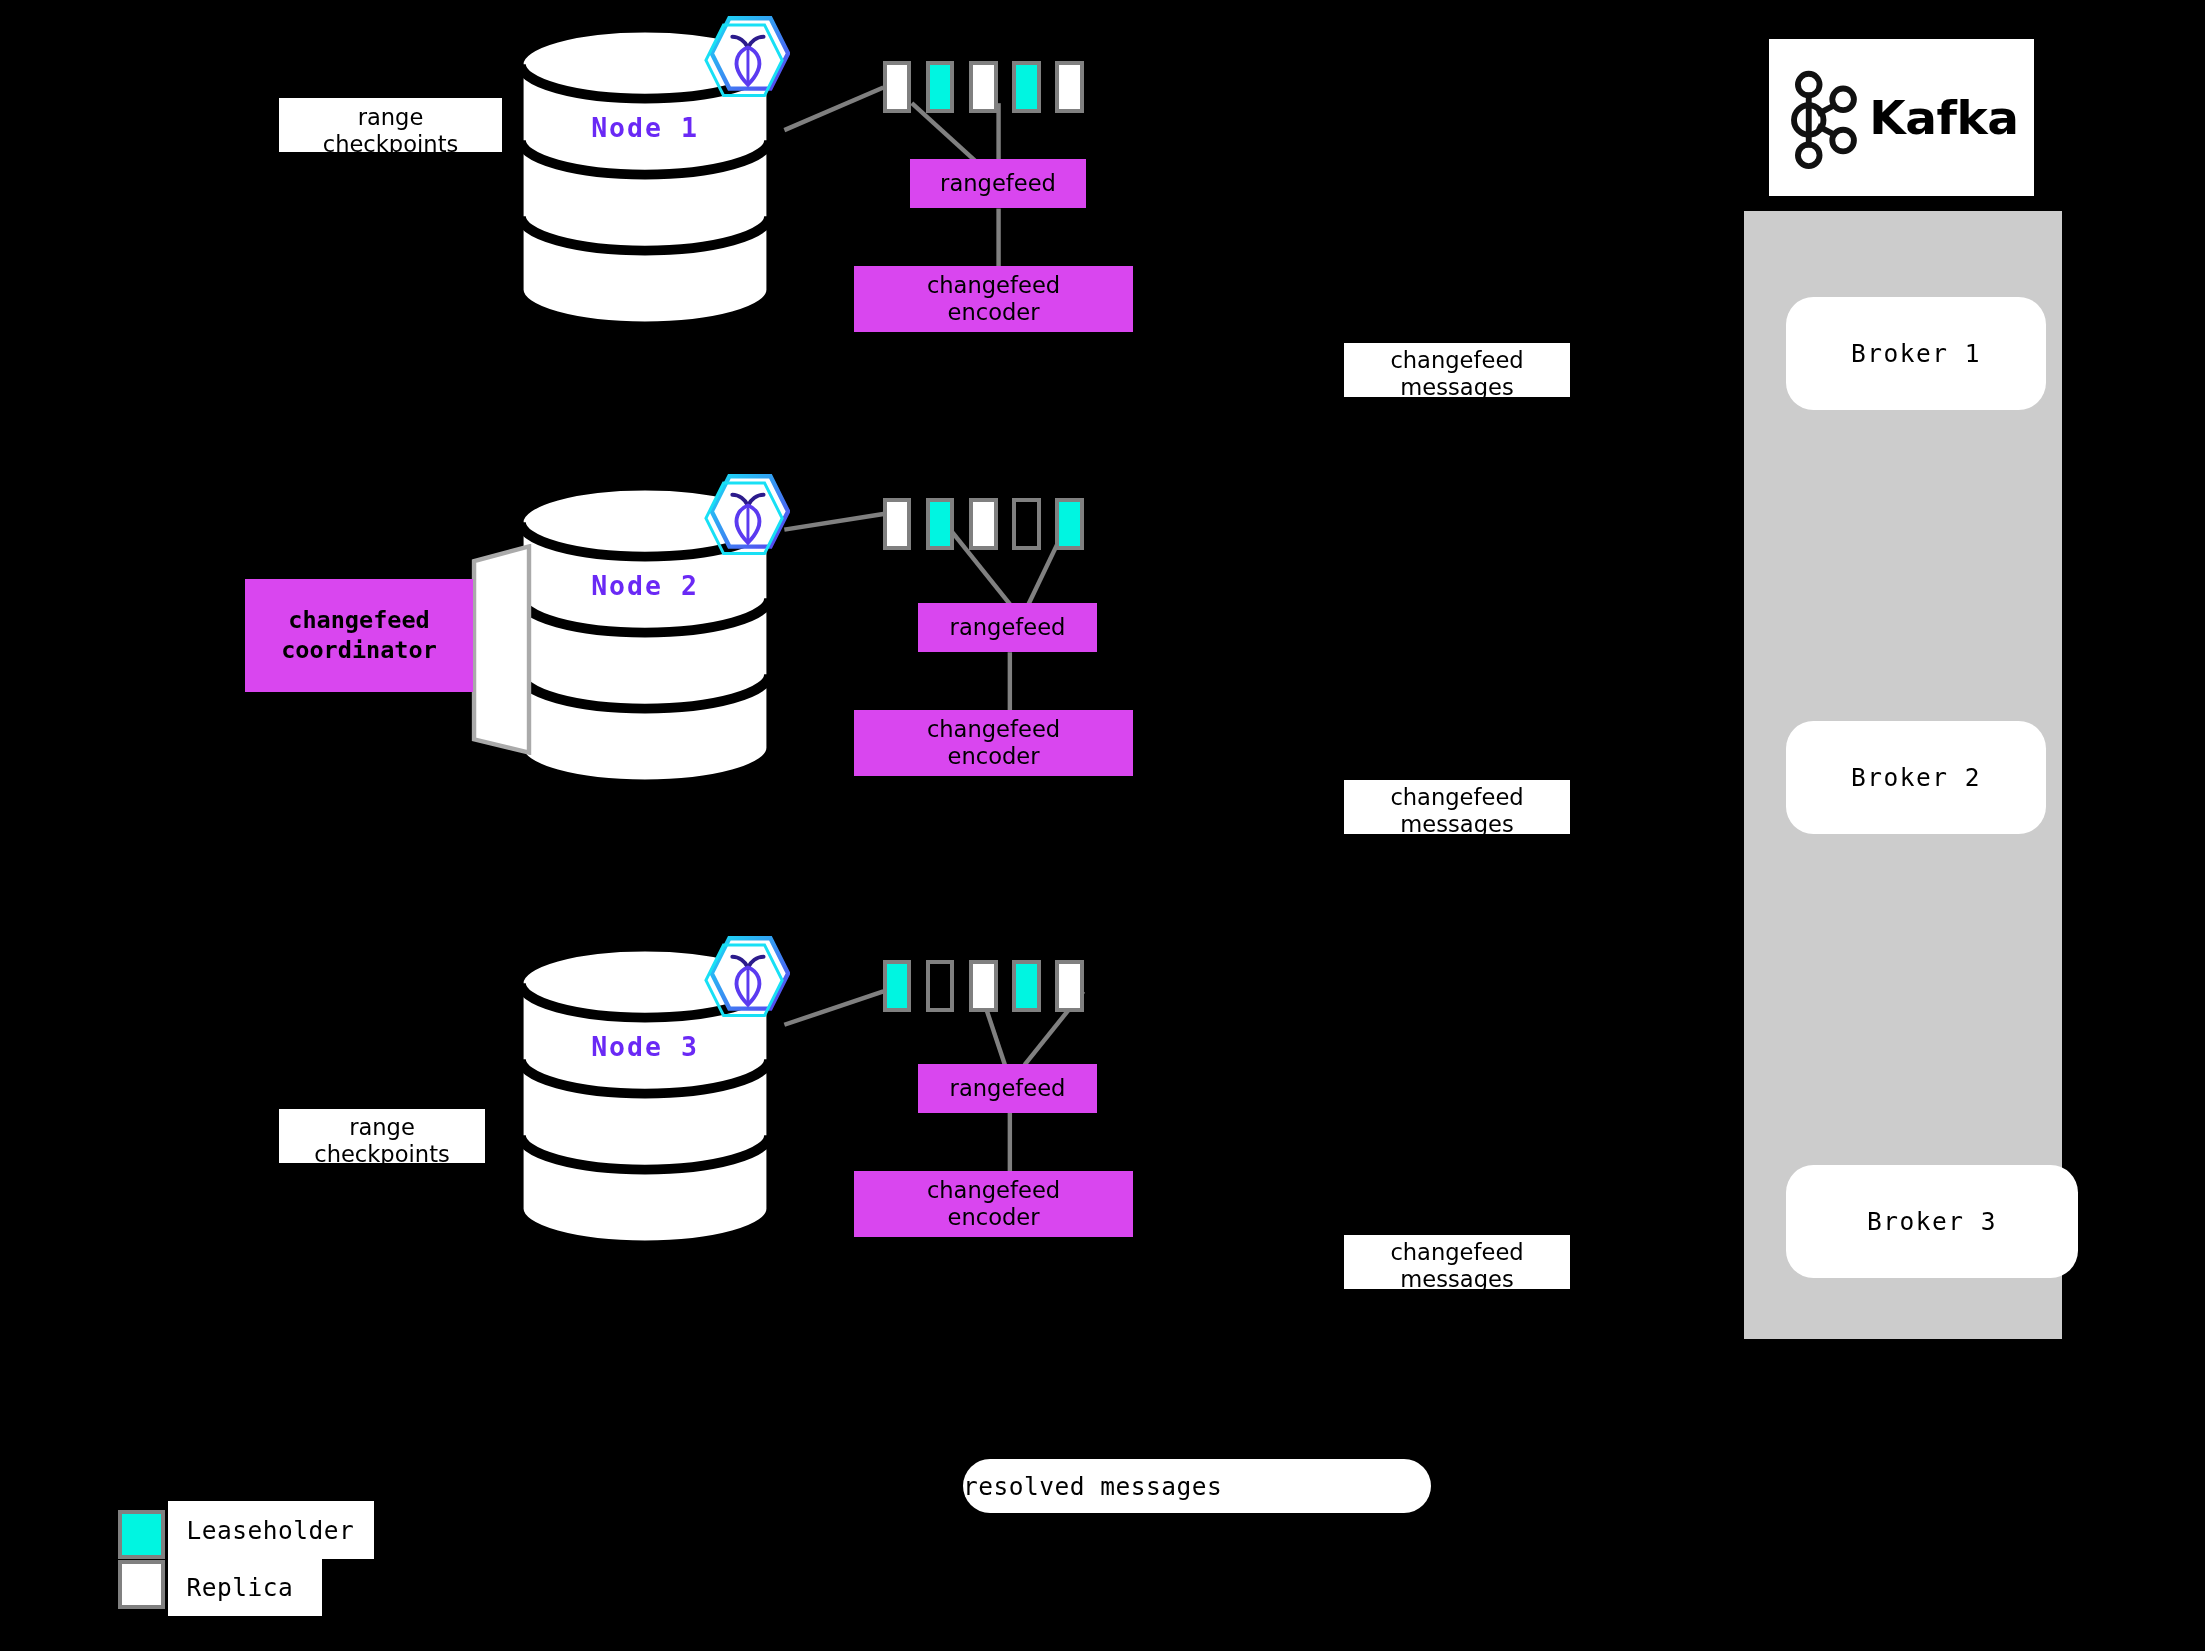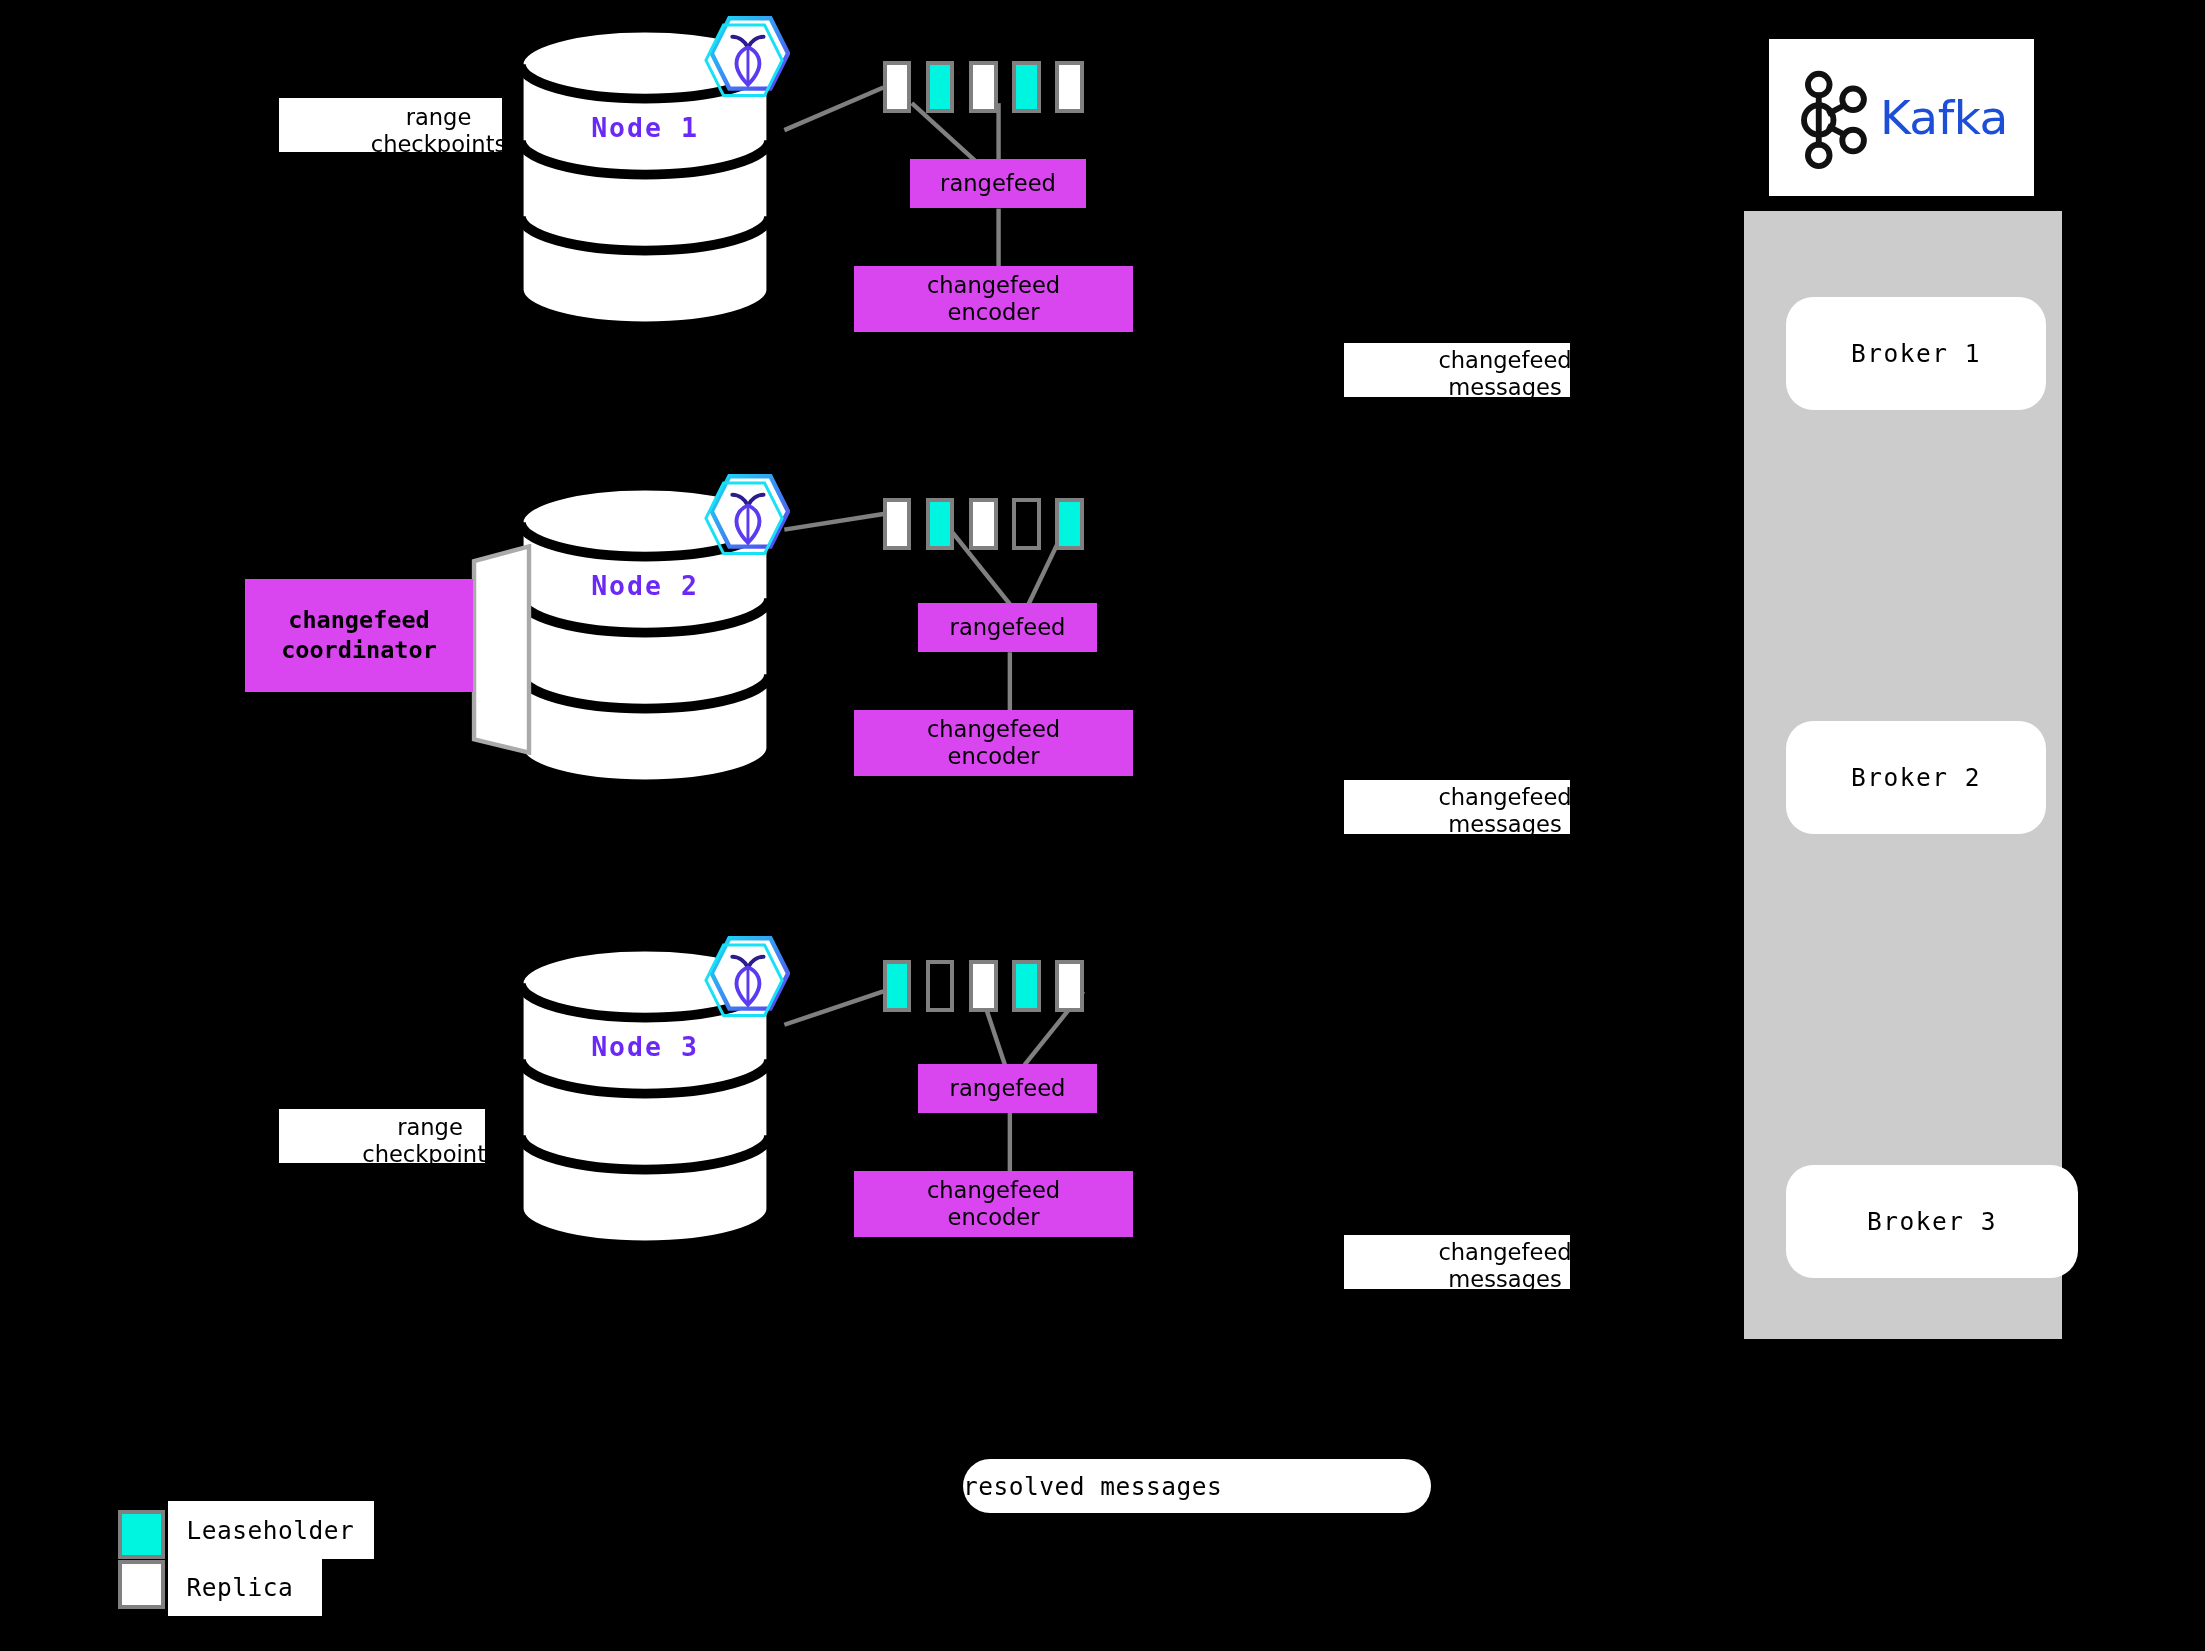--- a/index.html
+++ b/index.html
@@ -87,40 +87,39 @@
     line-height: 1.22;
     font-family: "DejaVu Sans", "Liberation Sans", sans-serif;
     box-sizing: border-box;
     white-space: nowrap;
     overflow: visible;
   }
   .white-label .txt {
     position: relative;
     display: block;
     width: 100%;
-    padding-left: 48px;
   }
 
   
   #wires { position: absolute; left:0; top:0; width:2205px; height:1652px; pointer-events:none; }
 
   
   #kafka-logo-card {
     position: absolute;
     background: #FFFFFF;
     display: flex;
     align-items: center;
     justify-content: center;
   }
   #kafka-logo-card .kafka-inner { display: flex; align-items: center; gap: 10.8px; }
   #kafka-logo-card .kafka-word {
     font-family: "DejaVu Sans", "Liberation Sans", sans-serif;
-    font-weight: normal;
+    font-weight: bold;
     font-size: 47px;
-    color: #1d4ed8;
+    color: #000000;
     letter-spacing: -0.5px;
   }
   #broker-panel {
     position: absolute;
     background: #CCCCCC;
   }
   .broker-pill {
     position: absolute;
     background: #FFFFFF;
     border-radius: 27.5px;

